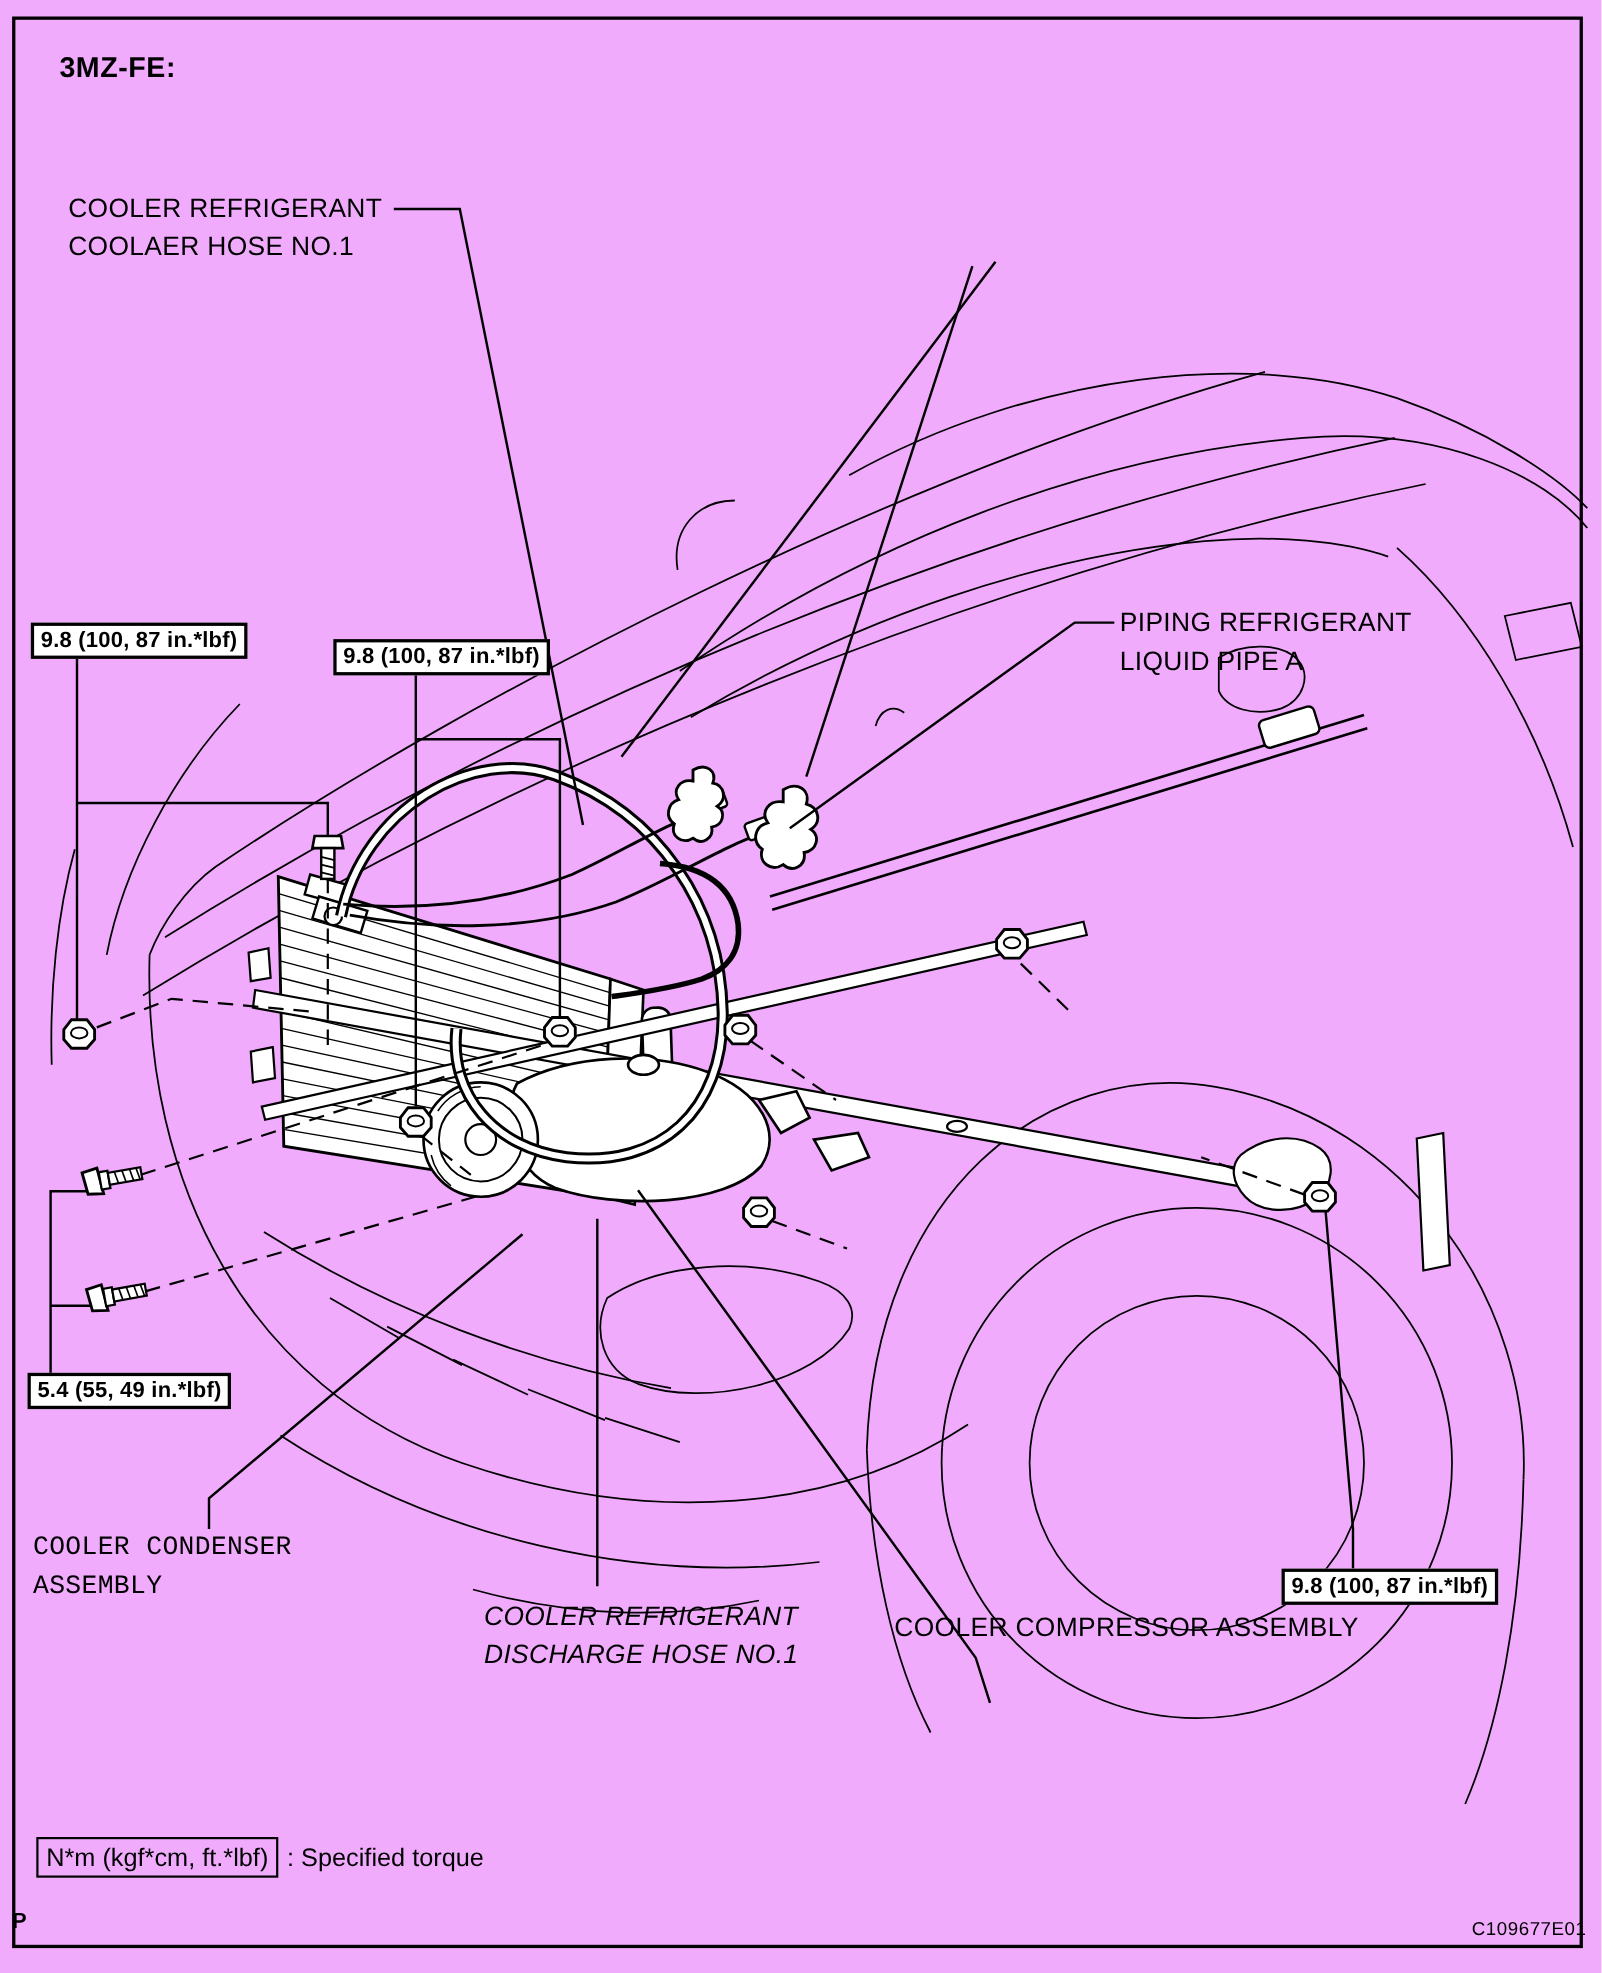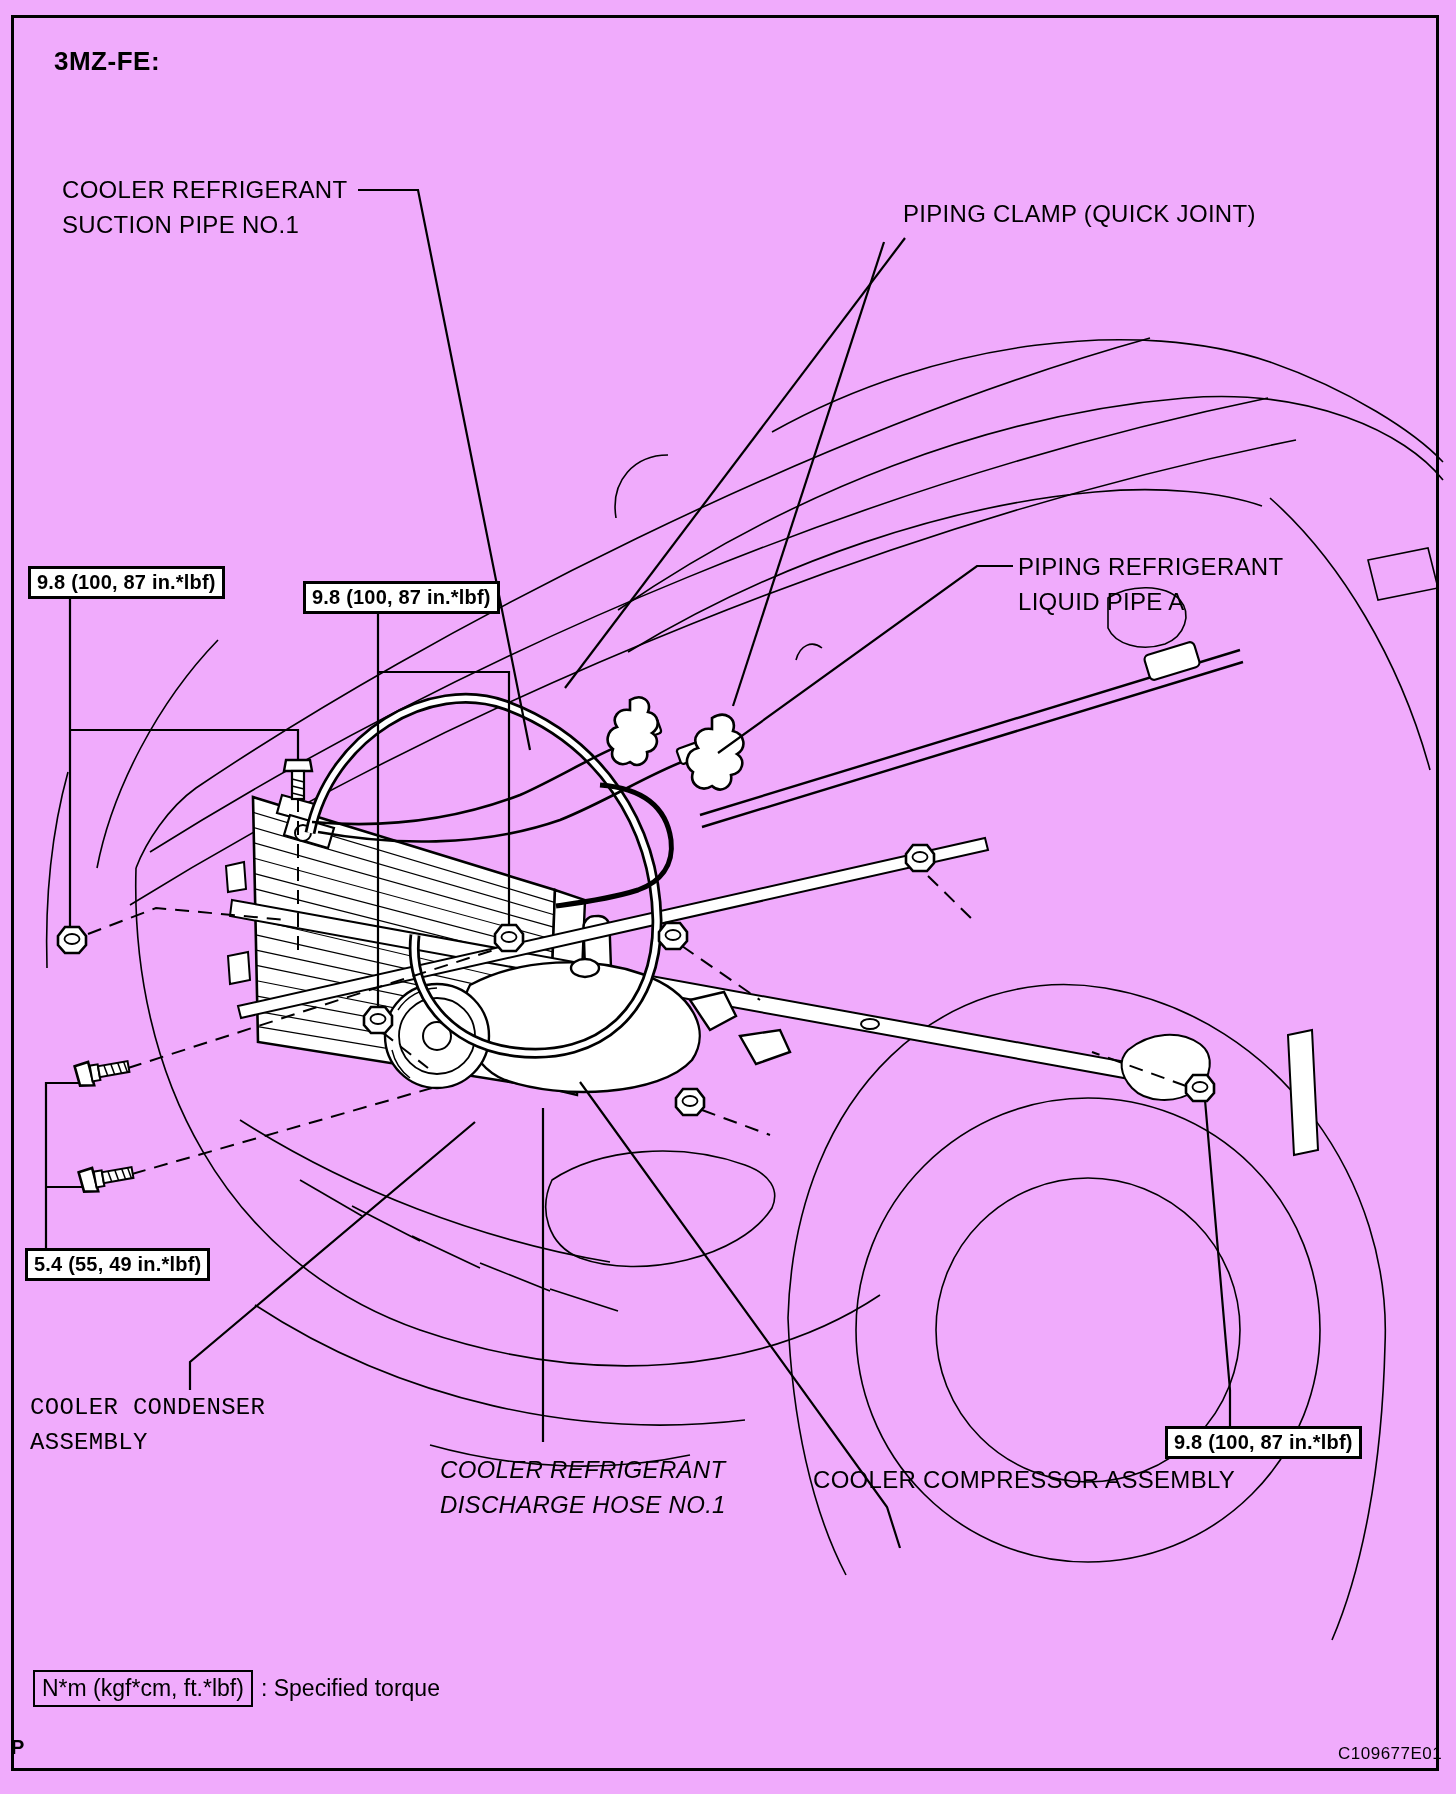--- a/index.html
+++ b/index.html
@@ -202,23 +202,22 @@
         </g>
       <g transform="translate(104,1178) rotate(-10)">
           <use href="#boltH"></use>
         </g>
     </g>
   </svg>
 
   <div class="engine">3MZ-FE:</div>
 
   <div class="lbl" style="left:62px;top:172px;"><span>COOLER REFRIGERANT</span>
-<span>SUCTION PIPE NO.1</span></div>
-
-  <div class="lbl" style="left:903px;top:196px;"><span>PIPING CLAMP (QUICK JOINT)</span></div>
+<span>COOLAER HOSE NO.1</span></div>
+
 
   <div class="lbl" style="left:1018px;top:549px;"><span>PIPING REFRIGERANT</span>
 <span>LIQUID PIPE A</span></div>
 
   <div class="lbl" style="left:30px;top:1390px;font-family:Liberation Mono, monospace;"><span>COOLER CONDENSER</span>
 <span>ASSEMBLY</span></div>
 
   <div class="lbl" style="left:440px;top:1452px;font-style:italic;"><span>COOLER REFRIGERANT</span>
 <span>DISCHARGE HOSE NO.1</span></div>
 

